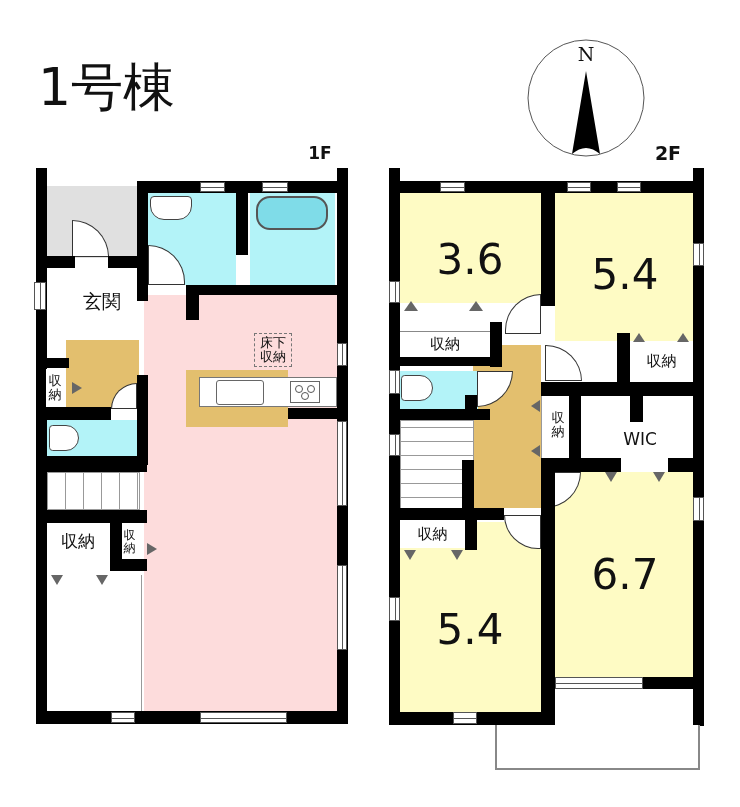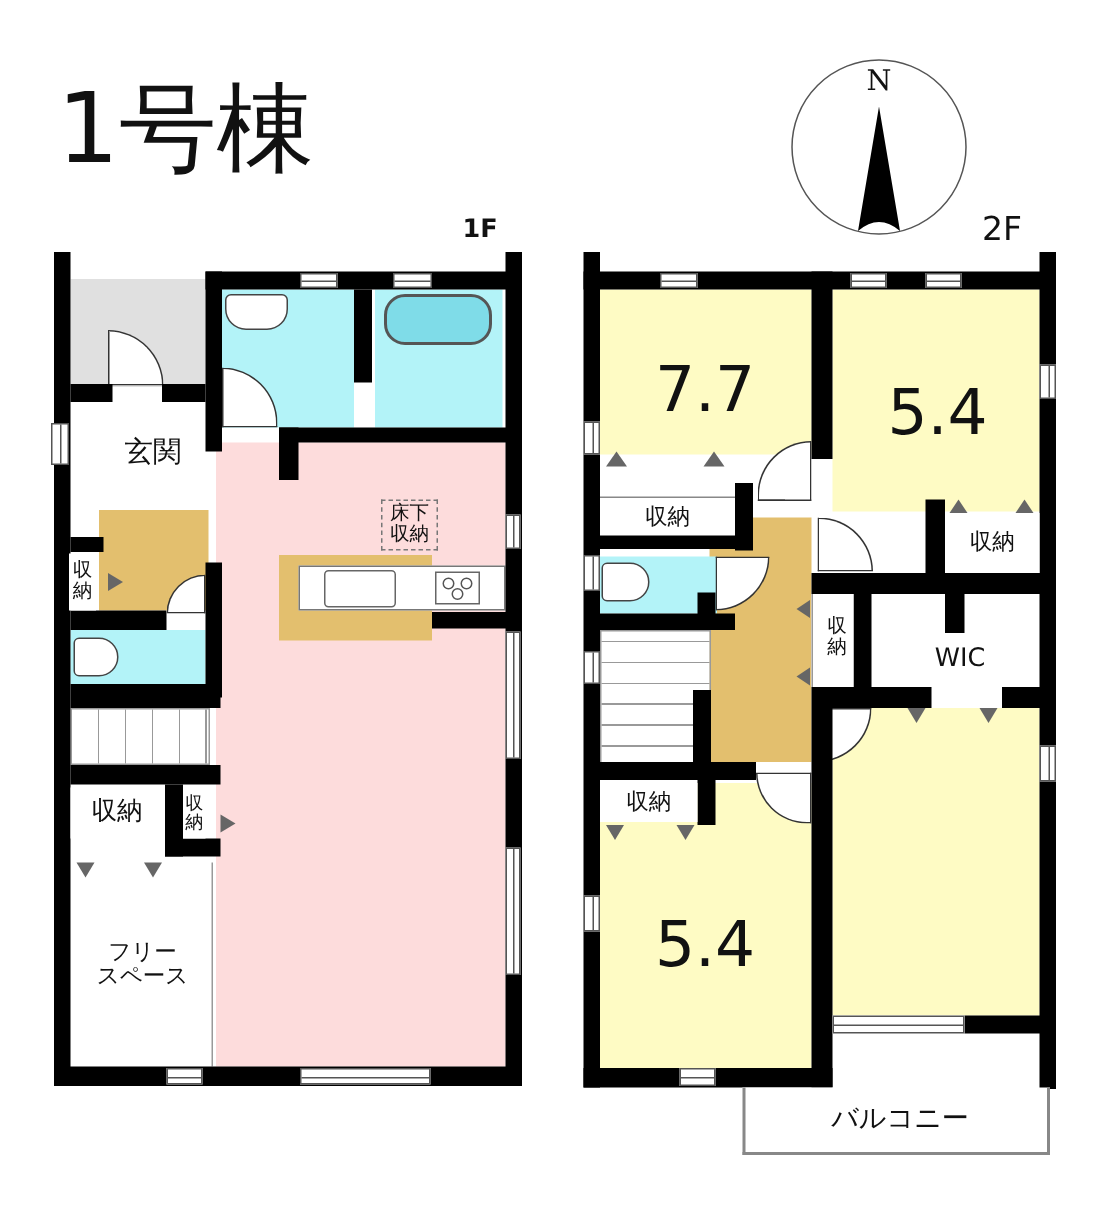--- a/index.html
+++ b/index.html
@@ -11,32 +11,32 @@
   .win.v::after { content:""; position:absolute; top:0; bottom:0; left:50%; border-left:1px solid #555; }
   .lbl { position:absolute; display:flex; align-items:center; justify-content:center; text-align:center; white-space:pre-line; line-height:1.05; }
   .door { position:absolute; border:1px solid #333; background:#fff; box-sizing:border-box; }
   .tri { position:absolute; width:0; height:0; }
   .stairs { position:absolute; background:repeating-linear-gradient(90deg,#fff 0 17px,#999 17px 18px); border:1px solid #999; box-sizing:border-box; }
   .stairs-v { position:absolute; background:repeating-linear-gradient(0deg,#fff 0 13px,#999 13px 14px); border:1px solid #999; box-sizing:border-box; }
 </style>
 </head>
 <body>
 
-<div class="abs lbl" style="left:38px;top:52px;width:185px;height:70px;font-size:65px;justify-content:flex-start;">1号棟</div>
+<div class="abs lbl" style="left:38px;top:52px;width:185px;height:70px;font-size:52px;justify-content:flex-start;">1号棟</div>
 
 <div class="abs" style="left:526px;top:38px;width:120px;height:120px;">
   <svg width="120" height="120" viewBox="0 0 120 120">
     <circle cx="60" cy="60" r="58" fill="none" stroke="#555" stroke-width="1"></circle>
     <path d="M60 33 L46 116 Q60 104 74 116 Z" fill="#000"></path>
   </svg>
   <div class="lbl" style="left:48px;top:6px;width:24px;height:22px;font-family:'DejaVu Serif',serif;font-size:19px;">N</div>
 </div>
 
 <div class="abs lbl" style="left:302px;top:143px;width:36px;height:22px;font-size:17px;font-weight:bold;">1F</div>
-<div class="abs lbl" style="left:650px;top:143px;width:36px;height:22px;font-size:22px;">2F</div>
+<div class="abs lbl" style="left:650px;top:143px;width:36px;height:22px;font-size:19px;font-weight:bold;">2F</div>
 
 <div class="abs" style="left:0;top:0;width:370px;height:807px;">
 
   <div class="abs" style="left:47px;top:186px;width:90px;height:72px;background:#e0e0e0;"></div>
   <div class="abs" style="left:148px;top:193px;width:88px;height:92px;background:#b3f3f8;"></div>
   <div class="abs" style="left:250px;top:193px;width:85px;height:92px;background:#b3f3f8;"></div>
   <div class="abs" style="left:144px;top:295px;width:193px;height:416px;background:#fddcdc;"></div>
   <div class="abs" style="left:47px;top:268px;width:92px;height:72px;background:#fff;"></div>
   <div class="abs" style="left:66px;top:340px;width:73px;height:67px;background:#e3bf6e;"></div>
   <div class="abs" style="left:47px;top:420px;width:90px;height:36px;background:#b3f3f8;"></div>
@@ -97,22 +97,20 @@
   <div class="tri" style="left:96px;top:575px;border-left:6px solid transparent;border-right:6px solid transparent;border-top:10px solid #666;"></div>
 
   <div class="lbl" style="left:70px;top:288px;width:64px;height:28px;font-size:19px;">玄関</div>
   <div class="lbl" style="left:46px;top:369px;width:18px;height:38px;font-size:13px;background:#fff;">収
 納</div>
   <div class="lbl" style="left:254px;top:333px;width:36px;height:32px;font-size:13px;border:1px dashed #777;">床下
 収納</div>
   <div class="lbl" style="left:47px;top:525px;width:62px;height:34px;font-size:17px;background:#fff;">収納</div>
   <div class="lbl" style="left:122px;top:525px;width:15px;height:34px;font-size:12px;background:#fff;">収
 納</div>
-  <div class="lbl" style="left:50px;top:620px;width:90px;height:46px;font-size:15px;">フリー
-スペース</div>
 </div>
 
 <div class="abs" style="left:0;top:0;width:740px;height:807px;">
 
   <div class="abs" style="left:400px;top:193px;width:141px;height:110px;background:#fefbc4;"></div>
   <div class="abs" style="left:555px;top:193px;width:138px;height:148px;background:#fefbc4;"></div>
   <div class="abs" style="left:473px;top:345px;width:68px;height:163px;background:#e3bf6e;"></div>
   <div class="abs" style="left:400px;top:371px;width:78px;height:38px;background:#b3f3f8;"></div>
   <div class="abs stairs-v" style="left:400px;top:420px;width:74px;height:92px;"></div>
   <div class="abs" style="left:580px;top:396px;width:114px;height:62px;background:#fff;"></div>
@@ -166,25 +164,25 @@
   <div class="tri" style="left:677px;top:333px;border-left:6px solid transparent;border-right:6px solid transparent;border-bottom:9px solid #666;"></div>
   <div class="tri" style="left:531px;top:400px;border-top:6px solid transparent;border-bottom:6px solid transparent;border-right:9px solid #666;"></div>
   <div class="tri" style="left:531px;top:445px;border-top:6px solid transparent;border-bottom:6px solid transparent;border-right:9px solid #666;"></div>
   <div class="tri" style="left:605px;top:472px;border-left:6px solid transparent;border-right:6px solid transparent;border-top:10px solid #666;"></div>
   <div class="tri" style="left:653px;top:472px;border-left:6px solid transparent;border-right:6px solid transparent;border-top:10px solid #666;"></div>
   <div class="tri" style="left:404px;top:550px;border-left:6px solid transparent;border-right:6px solid transparent;border-top:10px solid #666;"></div>
   <div class="tri" style="left:451px;top:550px;border-left:6px solid transparent;border-right:6px solid transparent;border-top:10px solid #666;"></div>
 
   <div class="abs" style="left:401px;top:375px;width:32px;height:26px;border:1px solid #444;border-radius:4px 14px 14px 4px;background:#fff;"></div>
 
-  <div class="lbl" style="left:420px;top:230px;width:100px;height:60px;font-size:42px;">7.7</div>
+  <div class="lbl" style="left:420px;top:230px;width:100px;height:60px;font-size:42px;">3.6</div>
   <div class="lbl" style="left:570px;top:245px;width:110px;height:60px;font-size:42px;">5.4</div>
   <div class="lbl" style="left:400px;top:331px;width:90px;height:25px;font-size:15px;background:#fff;border-top:1px solid #888;">収納</div>
   <div class="lbl" style="left:630px;top:342px;width:63px;height:40px;font-size:15px;background:#fff;">収納</div>
   <div class="lbl" style="left:550px;top:400px;width:16px;height:50px;font-size:13px;">収
 納</div>
   <div class="lbl" style="left:600px;top:426px;width:80px;height:28px;font-size:17px;">WIC</div>
   <div class="lbl" style="left:400px;top:522px;width:65px;height:26px;font-size:15px;background:#fff;">収納</div>
+  <div class="lbl" style="left:570px;top:545px;width:110px;height:60px;font-size:42px;">6.7</div>
   <div class="lbl" style="left:420px;top:600px;width:100px;height:60px;font-size:42px;">5.4</div>
 
   <div class="abs" style="left:495px;top:725px;width:205px;height:45px;border:2px solid #888;border-top:none;background:#fff;"></div>
-  <div class="lbl" style="left:520px;top:733px;width:160px;height:26px;font-size:18px;">バルコニー</div>
 </div>
 
 </body></html>

